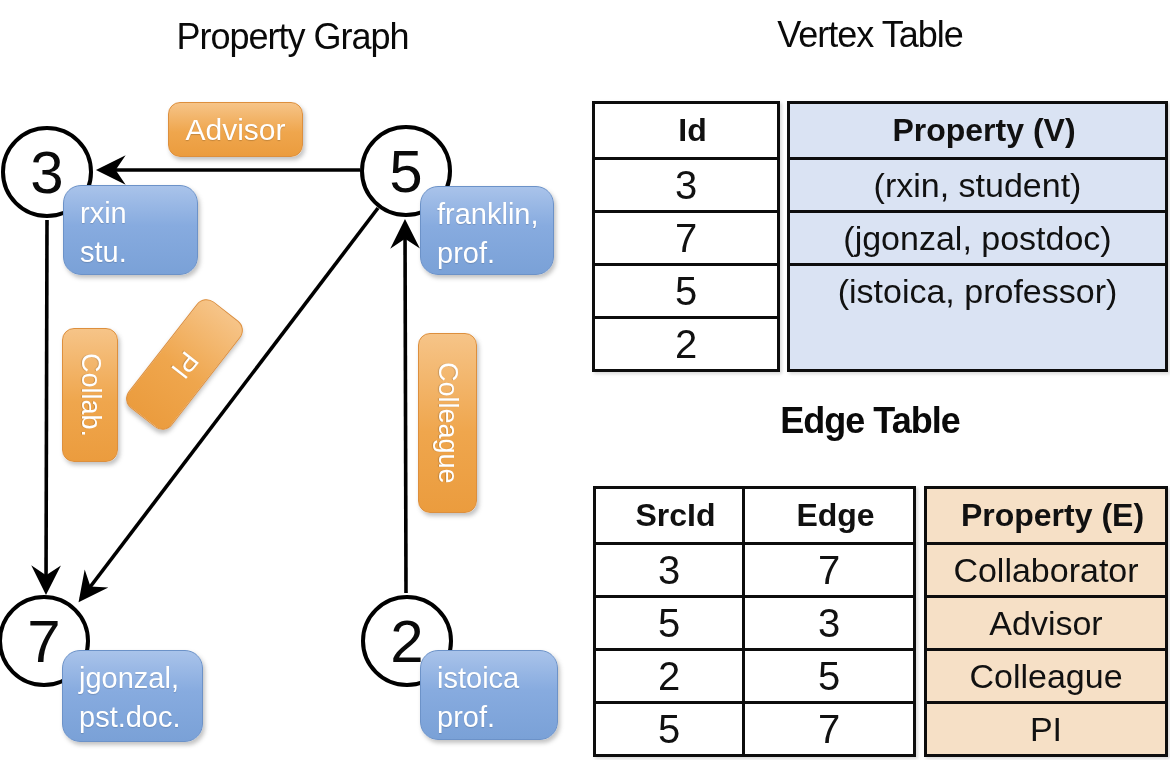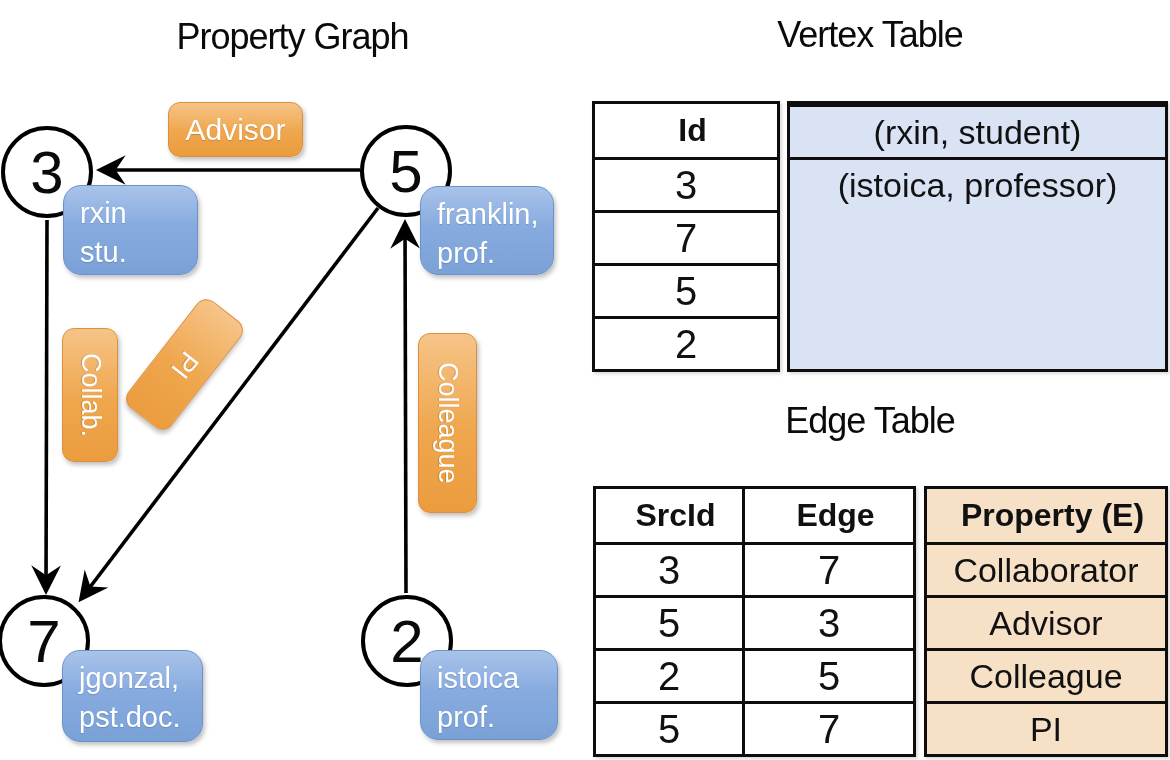--- a/index.html
+++ b/index.html
@@ -117,25 +117,27 @@
 
   <div class="tbl" style="left:592px;top:101px;width:188px;grid-template-rows:53px 53px 53px 53px 53px;">
     <div class="cell head r0">Id</div>
     <div class="cell num">3</div>
     <div class="cell num">7</div>
     <div class="cell num">5</div>
     <div class="cell num">2</div>
   </div>
 
   <div class="tbl bg-blue" style="left:787px;top:101px;width:381px;grid-template-rows:53px 53px 53px 53px 53px;">
+    <div class="cell head r0">Property (V)</div>
     <div class="cell txt">(rxin, student)</div>
+    <div class="cell txt">(jgonzal, postdoc)</div>
     <div class="cell txt">(istoica, professor)</div>
   </div>
 
-  <div class="big-title" style="left:570px;top:400px;width:600px;">Edge Table</div>
+  <div class="big-title" style="left:570px;top:400px;width:600px;font-weight:bold;">Edge Table</div>
 
   <div class="tbl" style="left:593px;top:486px;width:323px;grid-template-columns:146px 171px;grid-template-rows:53px 53px 53px 53px 53px;">
     <div class="cell head r0">SrcId</div>
     <div class="cell head r0 c1">Edge</div>
     <div class="cell num">3</div>
     <div class="cell num c1">7</div>
     <div class="cell num">5</div>
     <div class="cell num c1">3</div>
     <div class="cell num">2</div>
     <div class="cell num c1">5</div>

